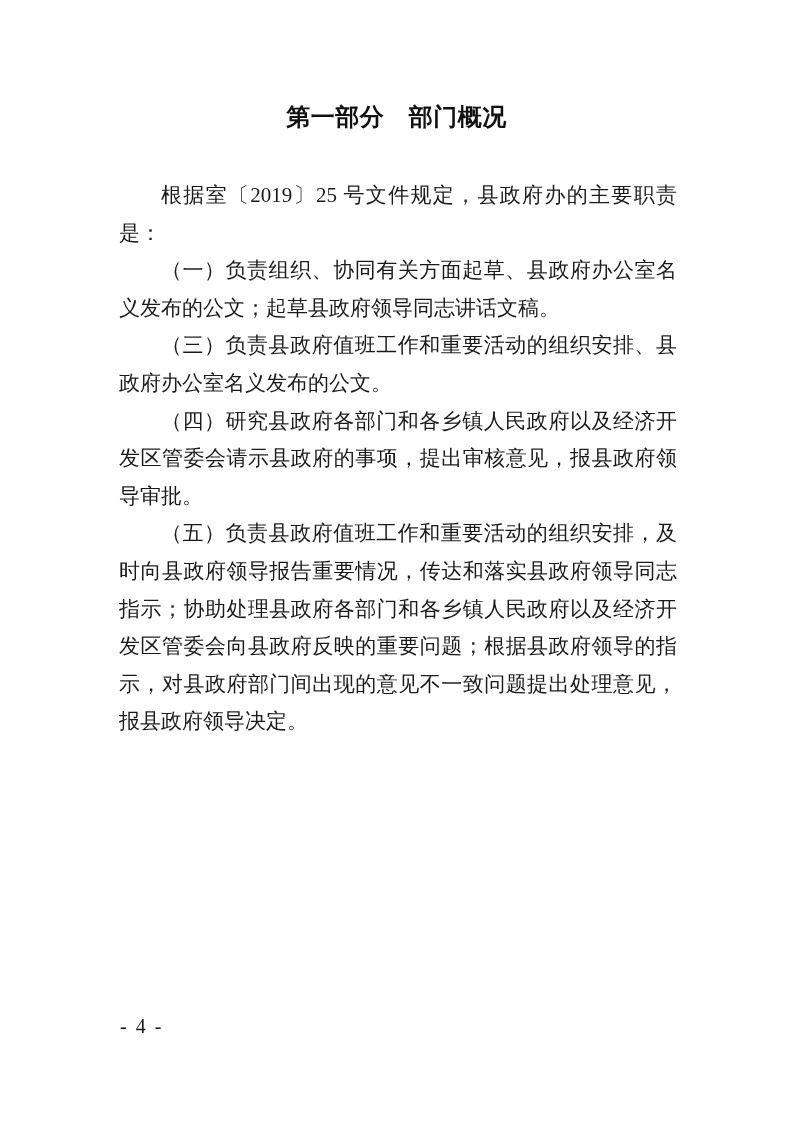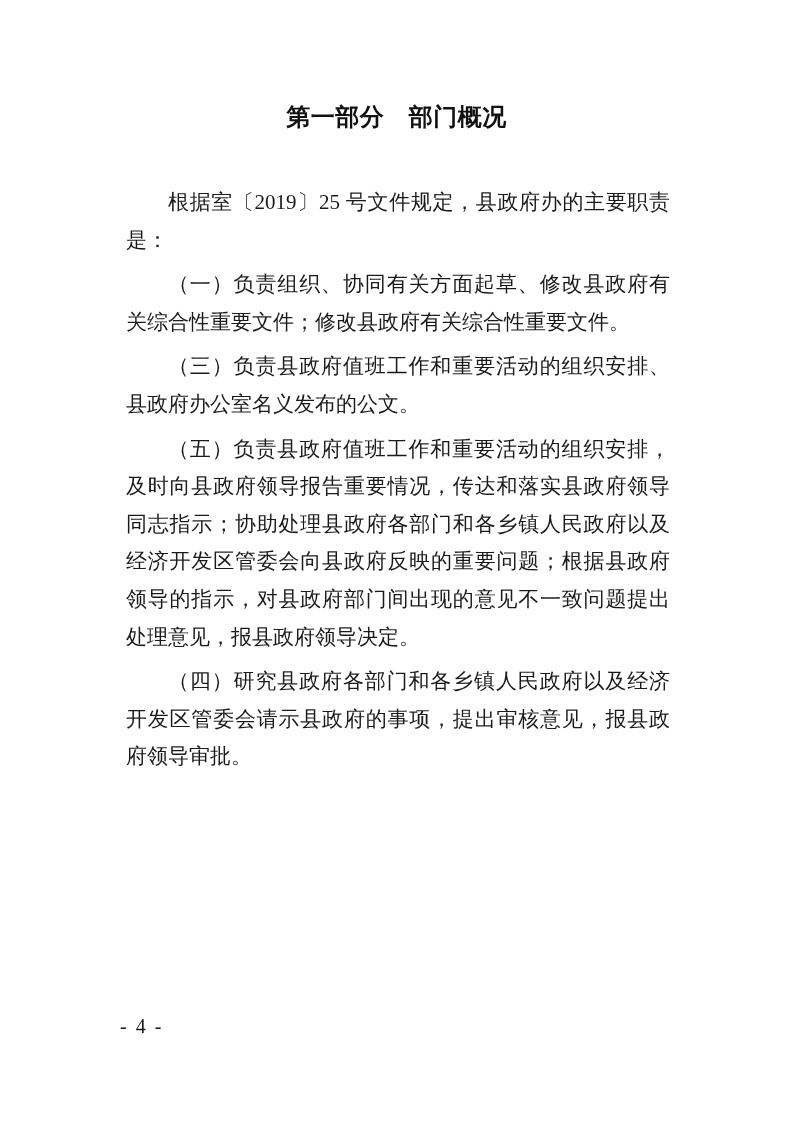--- a/index.html
+++ b/index.html
@@ -33,21 +33,21 @@
     top: 177px;
     left: 119px;
     width: 558px;
     font-family: "Liberation Serif", "DejaVu Serif", serif;
     font-size: 21px;
     line-height: 37.6px;
     color: #1a1a1a;
     text-align: justify;
   }
   .doc-body p {
-    margin: 7px;
+    margin: 0;
     padding: 0;
     text-indent: 2em;
     word-break: break-all;
   }
   .page-number {
     position: absolute;
     top: 1013px;
     left: 120px;
     font-family: "Liberation Serif", "DejaVu Serif", serif;
     font-size: 20px;
@@ -58,20 +58,20 @@
   }
 </style>
 </head>
 <body>
 
 <div class="page">
   <div class="doc-title">第一部分　部门概况</div>
 
   <div class="doc-body">
       <p>根据室〔2019〕25 号文件规定，县政府办的主要职责是：</p>
-      <p>（一）负责组织、协同有关方面起草、修改县政府有关综合性重要文件；修改县政府有关综合性重要文件。</p>
+      <p>（一）负责组织、协同有关方面起草、县政府办公室名义发布的公文；起草县政府领导同志讲话文稿。</p>
       <p>（三）负责县政府值班工作和重要活动的组织安排、县政府办公室名义发布的公文。</p>
+      <p>（四）研究县政府各部门和各乡镇人民政府以及经济开发区管委会请示县政府的事项，提出审核意见，报县政府领导审批。</p>
       <p>（五）负责县政府值班工作和重要活动的组织安排，及时向县政府领导报告重要情况，传达和落实县政府领导同志指示；协助处理县政府各部门和各乡镇人民政府以及经济开发区管委会向县政府反映的重要问题；根据县政府领导的指示，对县政府部门间出现的意见不一致问题提出处理意见，报县政府领导决定。</p>
-      <p>（四）研究县政府各部门和各乡镇人民政府以及经济开发区管委会请示县政府的事项，提出审核意见，报县政府领导审批。</p>
     </div>
 
   <div class="page-number">- 4 -</div>
 </div>
 
 </body></html>

